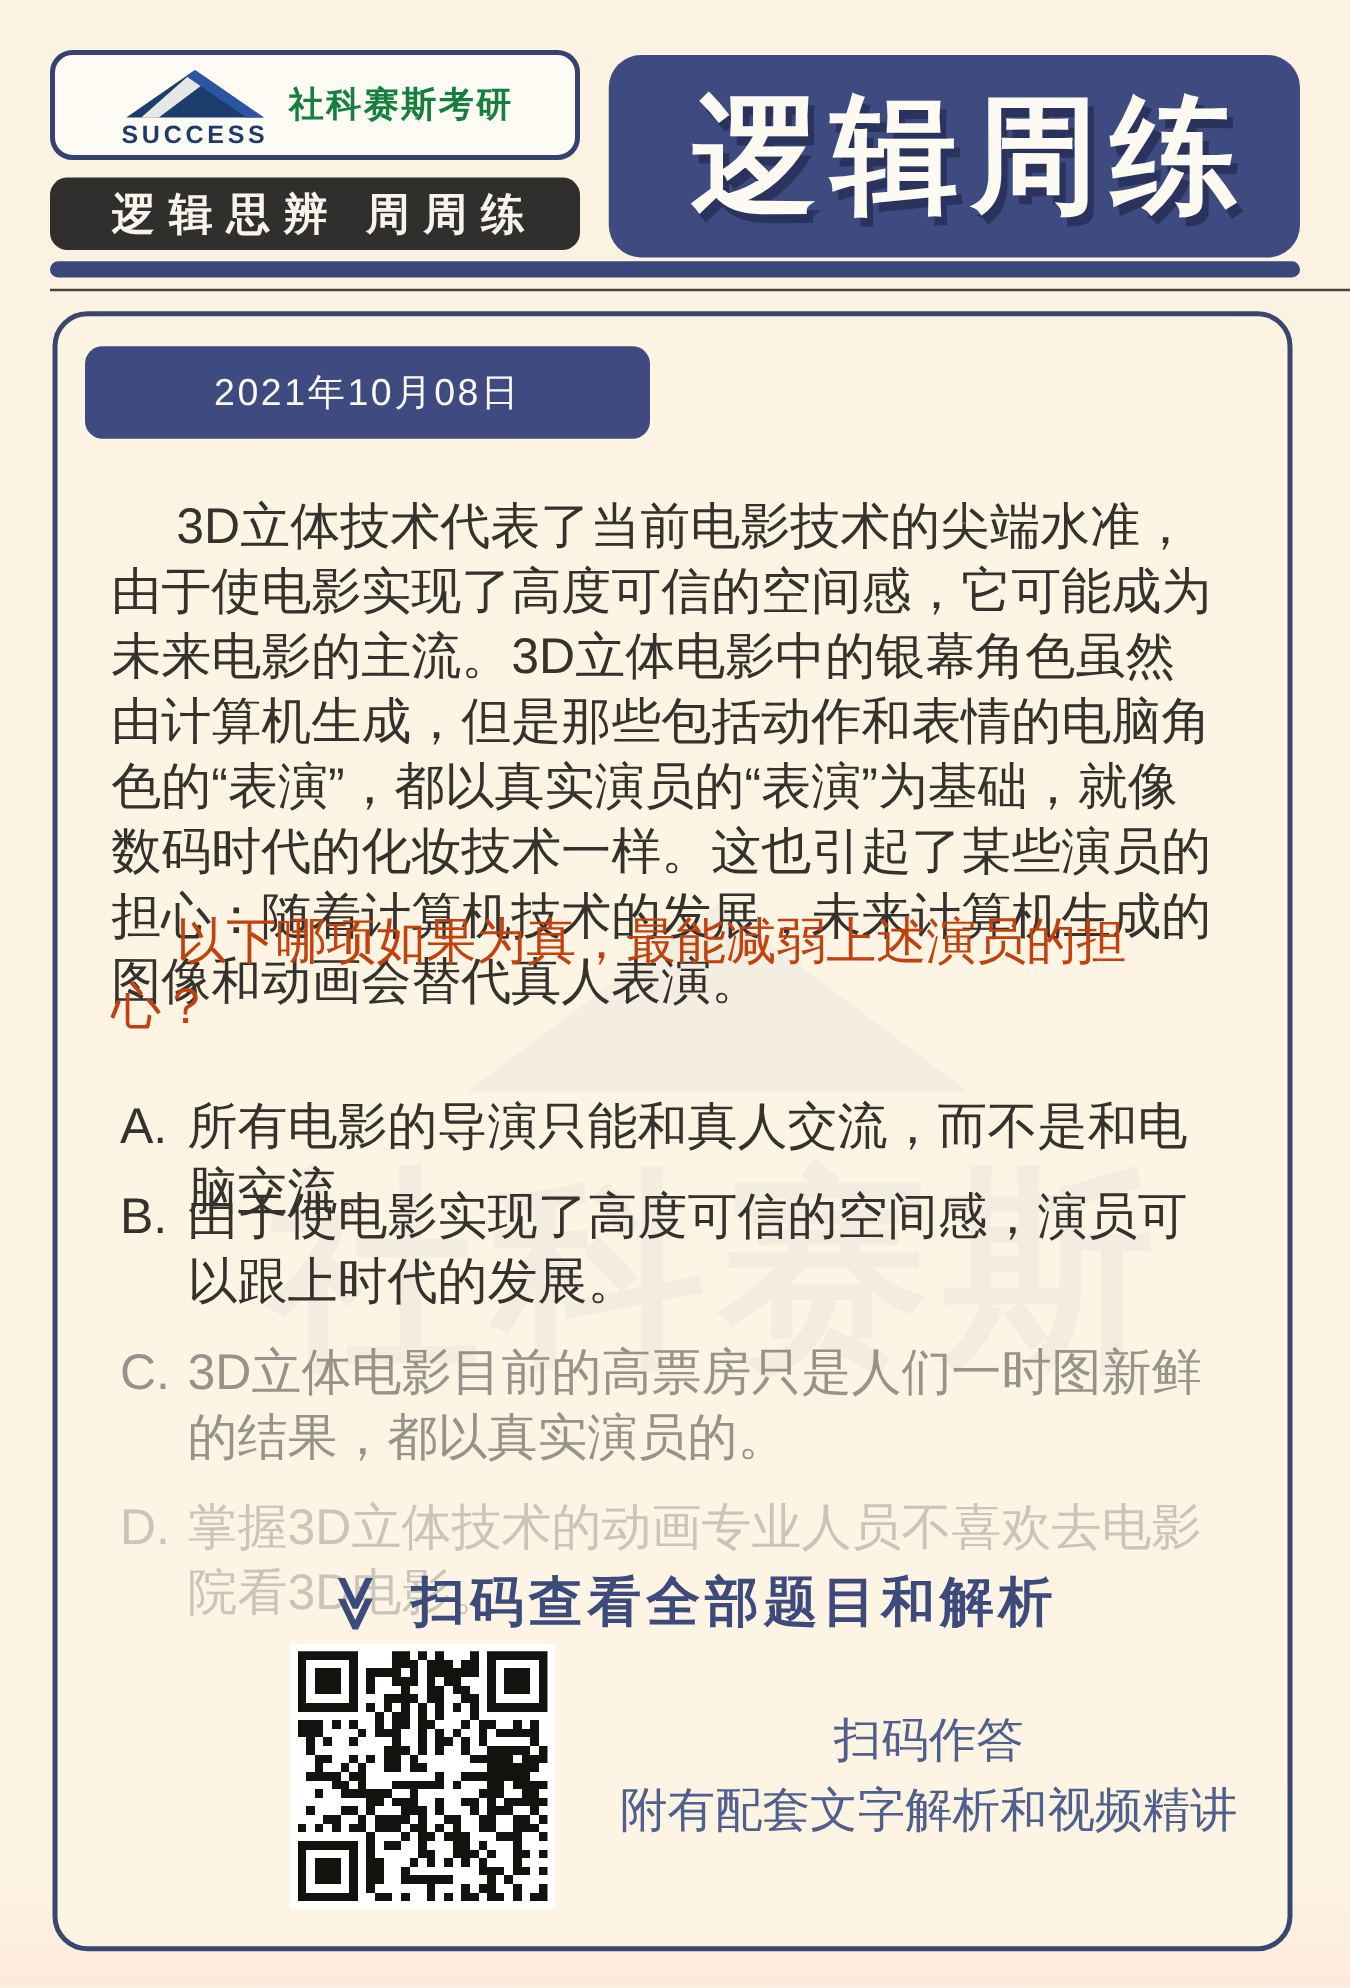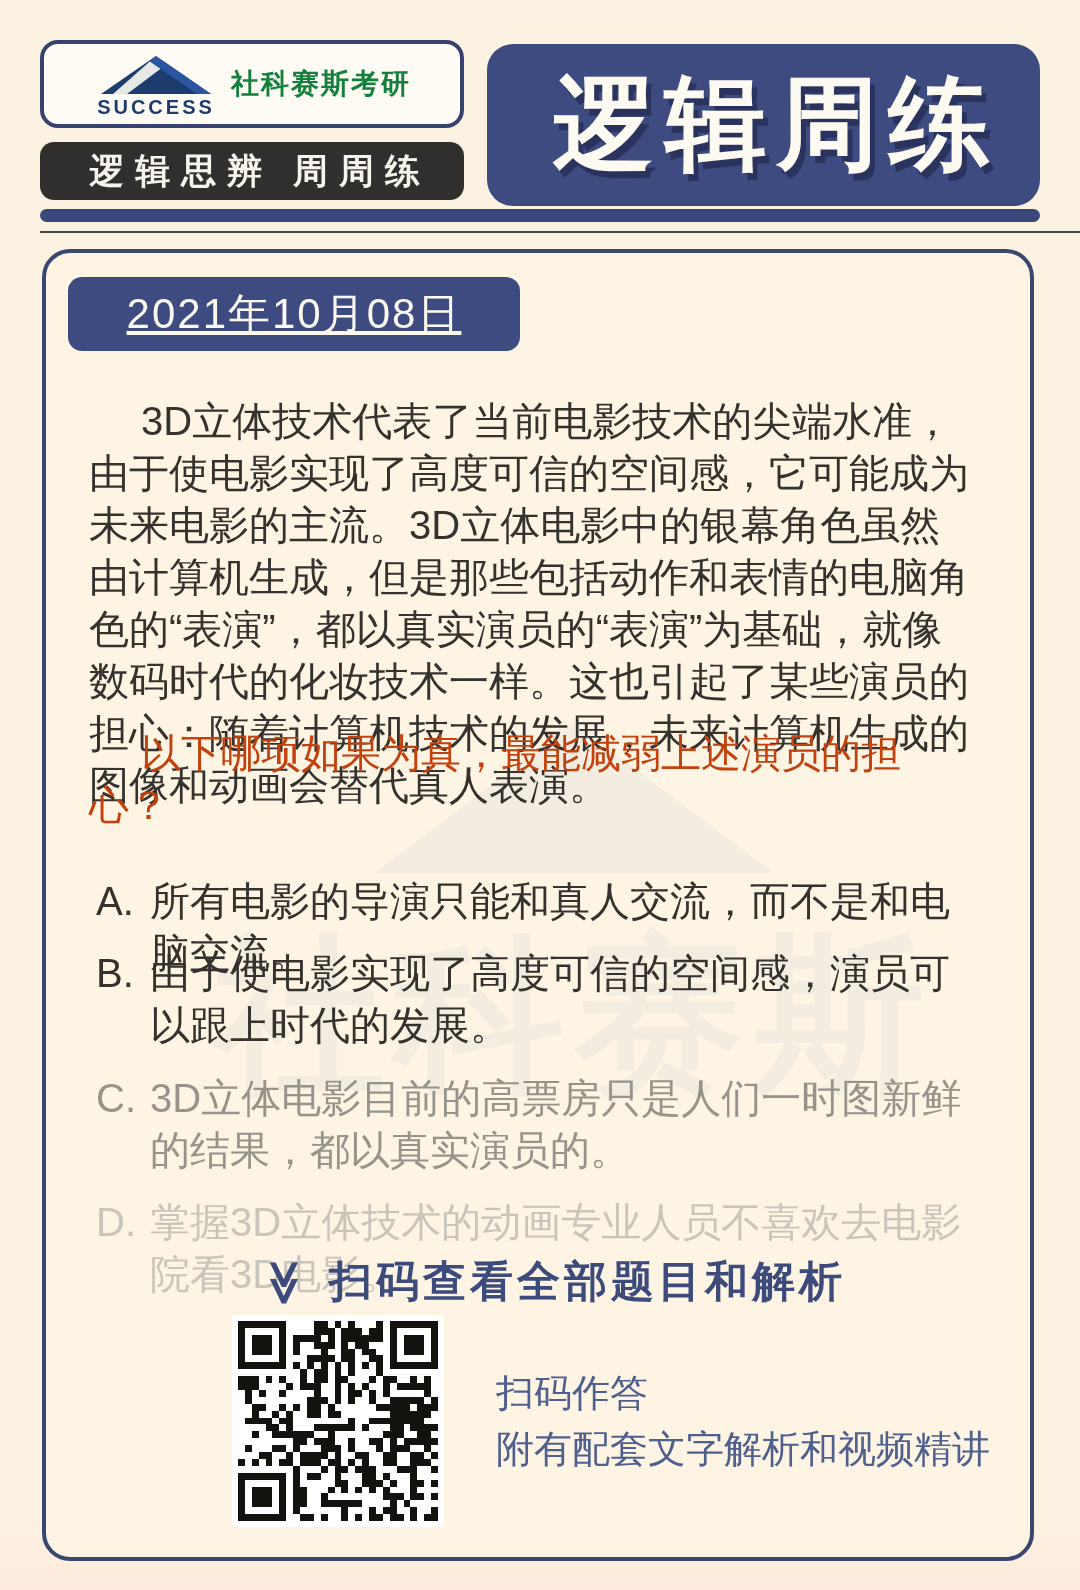--- a/index.html
+++ b/index.html
@@ -48,21 +48,21 @@
 
   
   .card {
     position:absolute; left:42px; top:249px; width:992px; height:1312px;
     background:#fdf4e4; border:4px solid #39466f; border-radius:28px;
   }
   .date-badge {
     position:absolute; left:22px; top:24px; width:452px; height:74px;
     background:#3e4b80; border-radius:14px;
     display:flex; align-items:center; justify-content:center;
-    color:#fbf8f0; font-size:42px; letter-spacing:2px;text-decoration:underline;
+    color:#fbf8f0; font-size:30px; letter-spacing:2px;
   }
   .passage {
     position:absolute; left:43px; top:142px; width:884px;
     font-size:40px; line-height:52px; text-indent:52px; color:#35322e;
   }
   .question {
     position:absolute; left:43px; top:474px; width:884px;
     font-size:40px; line-height:52px; text-indent:52px; color:#c2410c;
   }
   .option { position:absolute; left:50px; width:876px; display:flex; font-size:40px; line-height:52px; }
@@ -82,21 +82,21 @@
     display:inline-block; transform:rotate(90deg) translateX(2px);
     font-size:44px; font-weight:bold; margin-right:6px; letter-spacing:0;
   }
 
   .qr-row {
     position:absolute; left:186px; top:1062px;
     display:flex; align-items:center; gap:52px;
   }
   .qr-box { width:212px; height:212px; background:#ffffff; padding:6px; }
   .qr-box svg { width:100%; height:100%; display:block; }
-  .qr-caption { font-size:38px; line-height:56px; color:#4f5f8e; }
+  .qr-caption { font-size:38px; line-height:56px; color:#4f5f8e;text-align:center; }
 
   
   .watermark {
     position:absolute; left:140px; top:470px; width:720px; height:640px;
     opacity:0.05; pointer-events:none; text-align:center; color:#4d7fb0;margin-left:28px;
   }
   .watermark .wm-mountain { width:0; height:0; margin:0 auto;
     border-left:200px solid transparent; border-right:200px solid transparent;
     border-bottom:150px solid #4d7fb0; }
   .watermark .wm-text { font-size:170px; font-weight:bold; letter-spacing:10px; margin-top:30px; }

